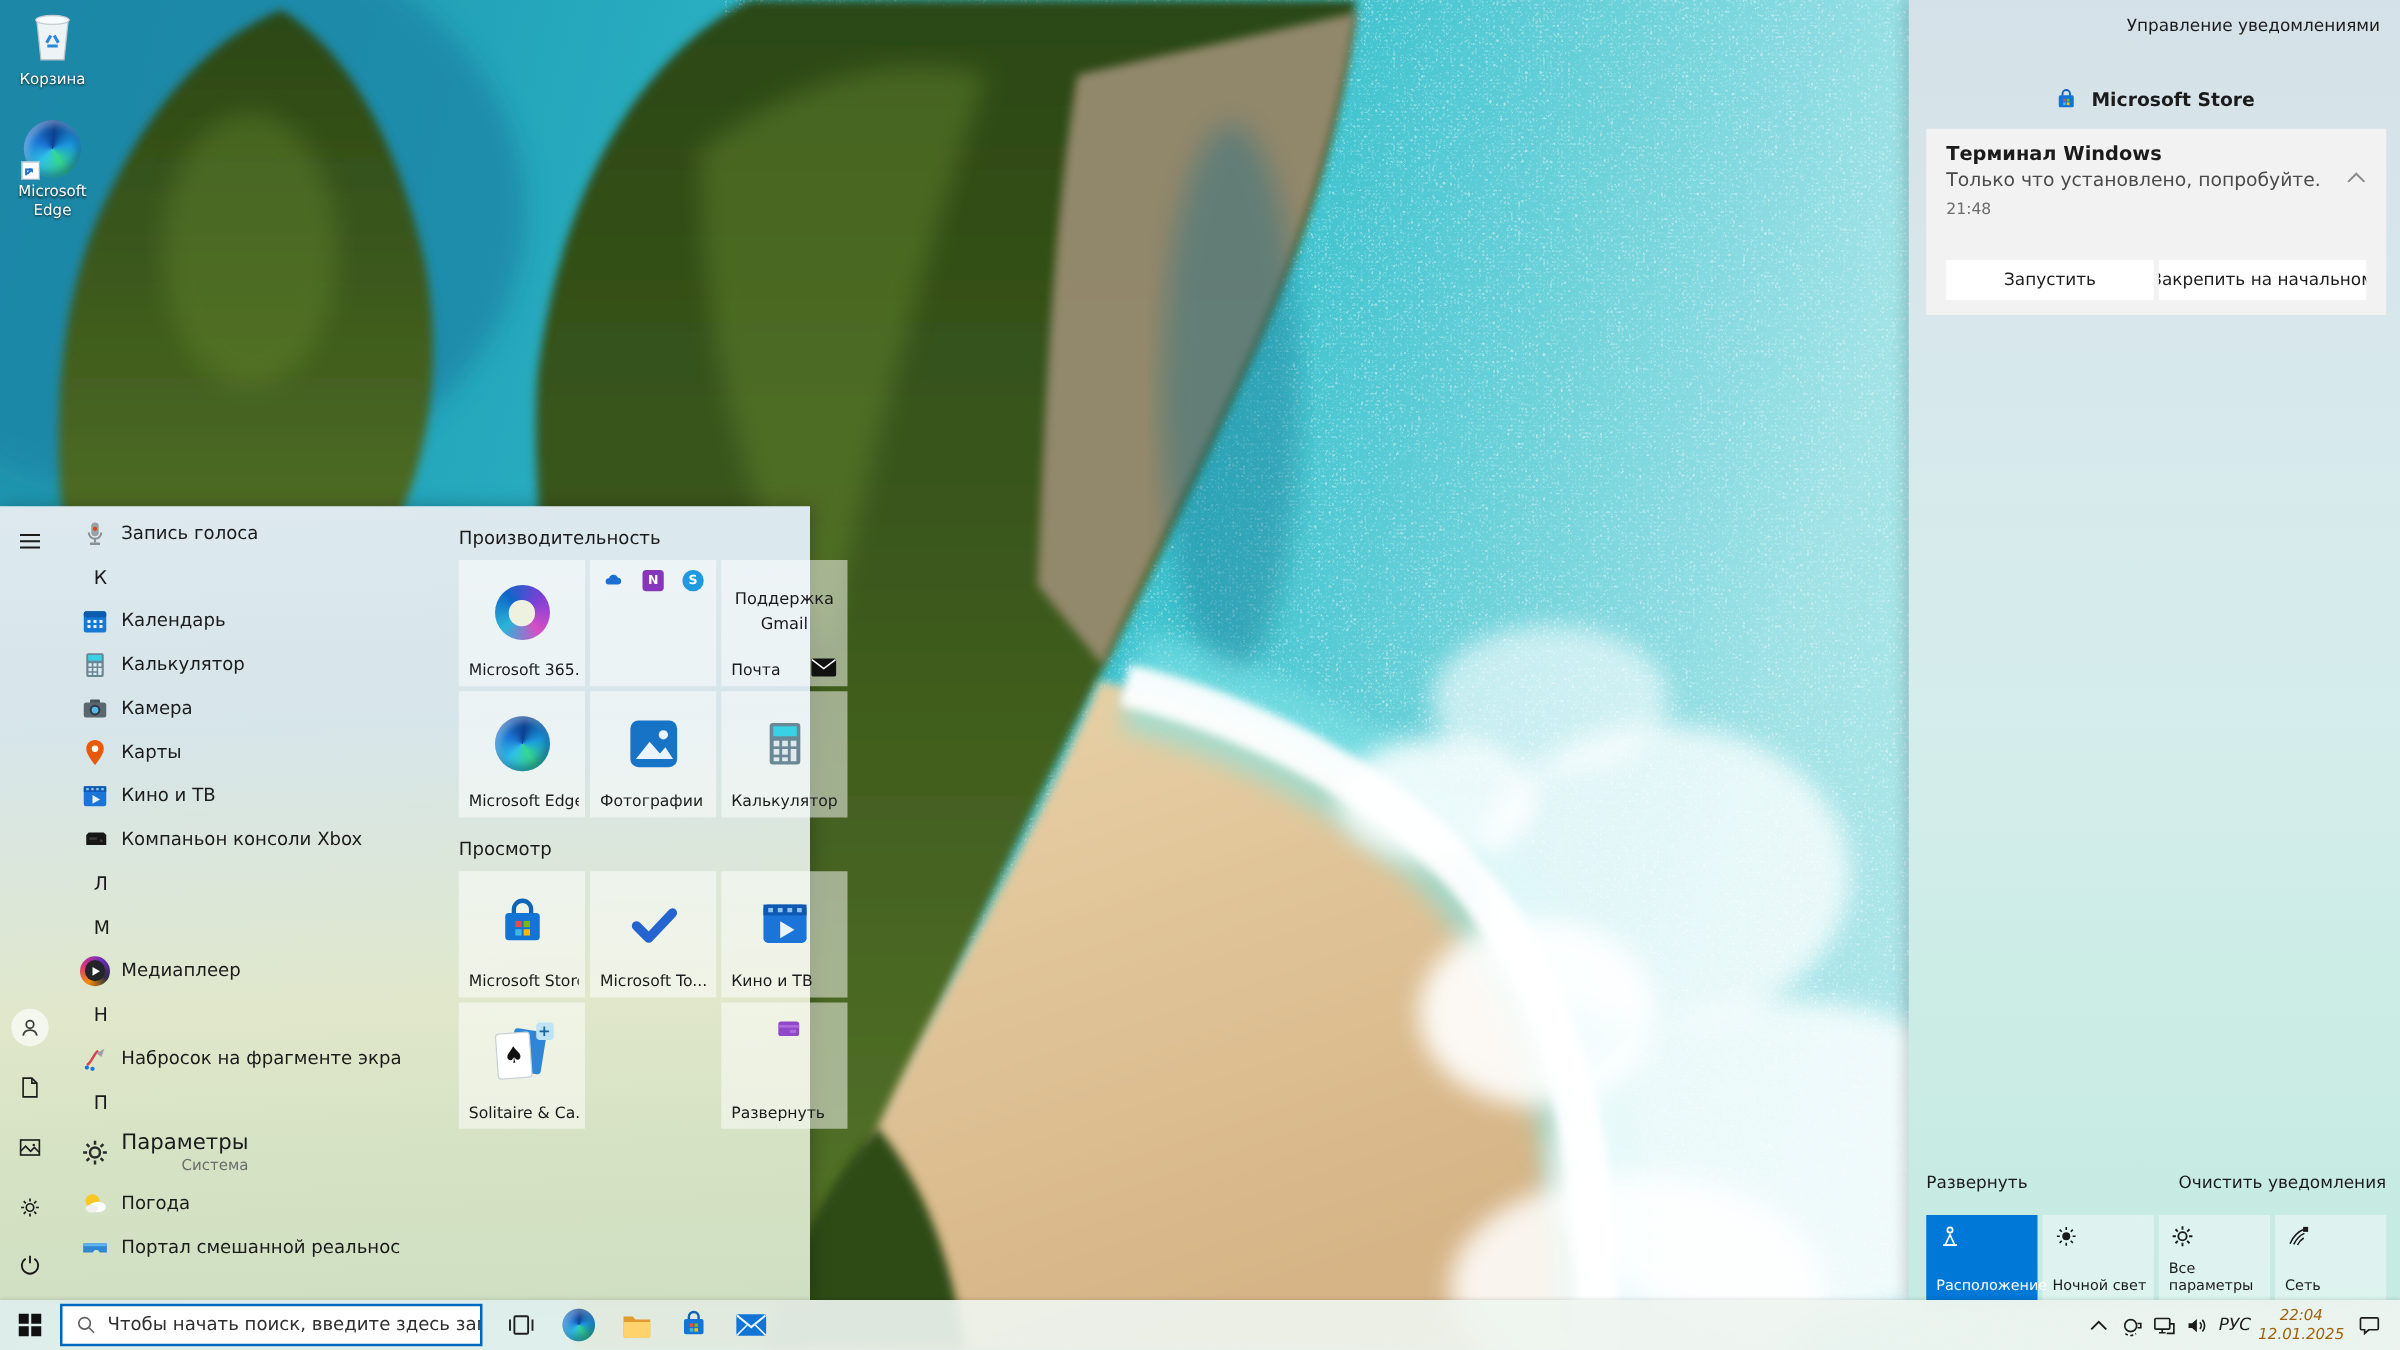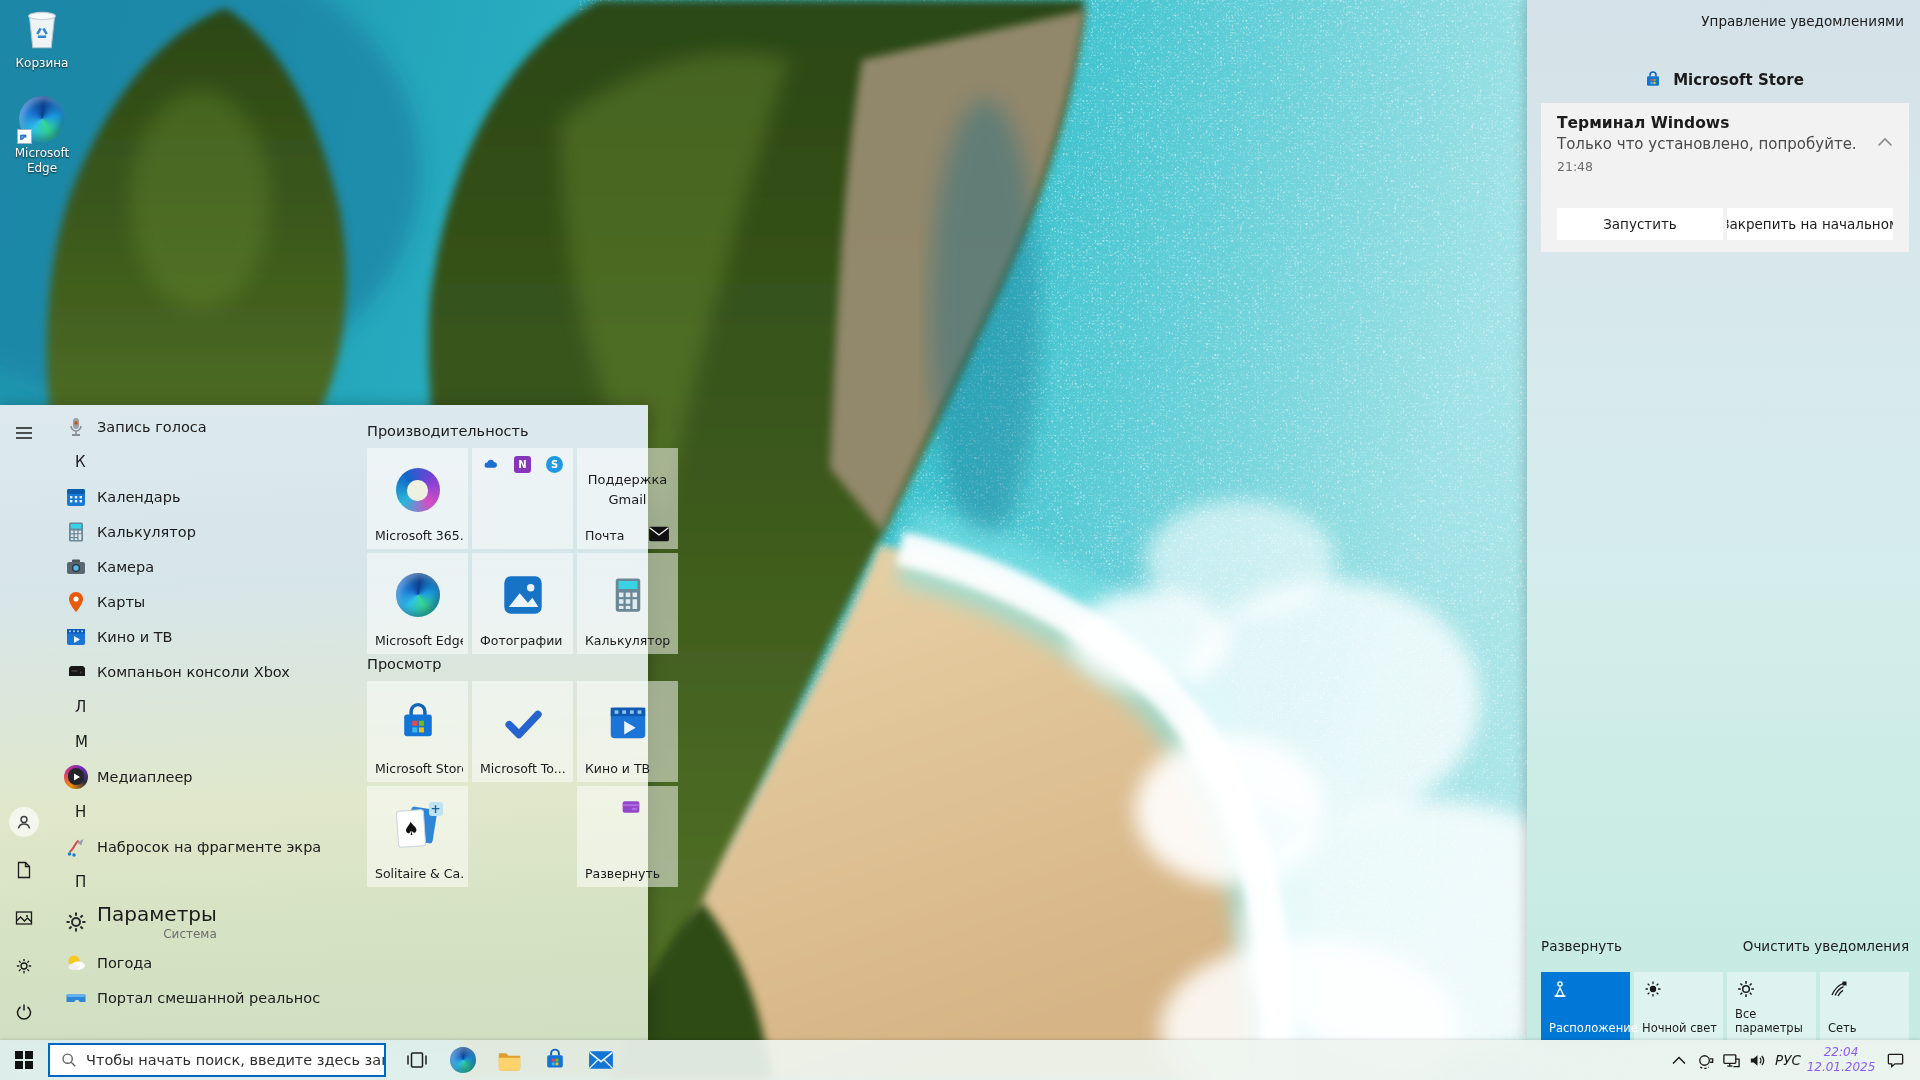--- a/index.html
+++ b/index.html
@@ -31,29 +31,29 @@
   .rail-btn{position:absolute;left:0;width:48px;height:44px;display:flex;align-items:center;justify-content:center;cursor:default;}
   .rail-btn svg{width:18px;height:18px;}
   .avatar-pill{width:30px;height:30px;border-radius:50%;background:rgba(255,255,255,.65);
      display:flex;align-items:center;justify-content:center;}
   #applist{position:absolute;left:48px;top:4px;width:272px;height:631px;overflow:hidden;}
   .arow{height:35px;display:flex;align-items:center;cursor:default;text-align:right;}
   .arow.params{height:46px;}
   .arow .aicon{width:24px;height:24px;margin-left:16px;flex:0 0 24px;}
   .arow .albl{margin-left:9px;font-size:14.5px;color:#1b1b1b;white-space:nowrap;}
   .arow .twoline{margin-left:9px;line-height:1.25;}
-  .arow .twoline .main{font-size:20px;color:#1b1b1b;}
+  .arow .twoline .main{font-size:17px;color:#1b1b1b;}
   .arow .twoline .sub{font-size:12px;color:#6d6d6d;}
   .srow{height:35px;display:flex;align-items:center;cursor:default;}
   .srow .letter{margin-left:27px;font-size:15px;color:#1b1b1b;}
 
   #tiles{position:absolute;left:323px;top:0;width:322px;height:100%;padding-left:44px;}
   .group-title{font-size:14.5px;color:#1b1b1b;height:20px;}
   #gt1{margin-top:18px;}
-  #gt2{margin-top:2px;}
+  #gt2{margin-top:18px;}
   .tile-grid{display:grid;grid-template-columns:101px 101px 101px;grid-auto-rows:101px;gap:4px;margin-top:5px;}
   .tile{position:relative;background:rgba(255,255,255,.5);cursor:default;overflow:hidden;}
   .tile .tlbl{position:absolute;left:8px;bottom:6px;font-size:12.5px;color:#1b1b1b;white-space:nowrap;max-width:88px;overflow:hidden;}
   .tile .center-ic{position:absolute;left:50%;top:42%;transform:translate(-50%,-50%);}
   .m365{width:44px;height:44px;border-radius:50%;
      background:conic-gradient(from -40deg,#1066c8,#7b3fd6,#d44fc4,#2bb5d8,#1066c8);position:relative;}
   .m365::after{content:"";position:absolute;inset:27%;background:#eef0e0;border-radius:50%;}
   .mini-icons{position:absolute;top:8px;left:0;width:100%;display:flex;justify-content:space-between;padding:0 10px;box-sizing:border-box;}
   .mini{width:17px;height:17px;}
   .onenote-sq{background:#8636ba;border-radius:3px;color:#fff;font-size:10px;font-weight:bold;
@@ -104,21 +104,21 @@
      display:flex;align-items:center;box-sizing:border-box;}
   #searchbox input{border:0;outline:0;flex:1;font-size:14.5px;font-family:inherit;color:#1b1b1b;background:transparent;padding:0;}
   #searchbox input::placeholder{color:#2e2e2e;opacity:1;}
   #searchbox svg{margin:0 9px 0 11px;flex:0 0 auto;}
   #pinned{display:flex;margin-left:8px;}
   .tb-cell{width:46px;height:40px;display:flex;align-items:center;justify-content:center;cursor:default;}
   #tray{margin-left:auto;display:flex;align-items:center;height:40px;padding-right:6px;}
   .tr-cell{height:40px;display:flex;align-items:center;justify-content:center;cursor:default;font-style:italic;}
   .tr-i{width:26px;}
   #tray-lang{width:36px;font-size:13.5px;color:#1b1b1b;}
-  #tray-clock{width:70px;flex-direction:column;line-height:1.25;font-size:12px;color:#8b5cf6;text-align:center;}
+  #tray-clock{width:70px;flex-direction:column;line-height:1.25;font-size:12px;color:#a16207;text-align:center;}
   #tray-ac{width:38px;}
 </style>
 </head>
 <body>
 
 <svg id="wallpaper" viewBox="0 0 1920 1080" preserveAspectRatio="none">
   <defs>
     <linearGradient id="gOcean" x1="0" y1="0" x2="1" y2="0.15">
       <stop offset="0" stop-color="#1d90ab"></stop>
         <stop offset="0.28" stop-color="#27acc0"></stop>

